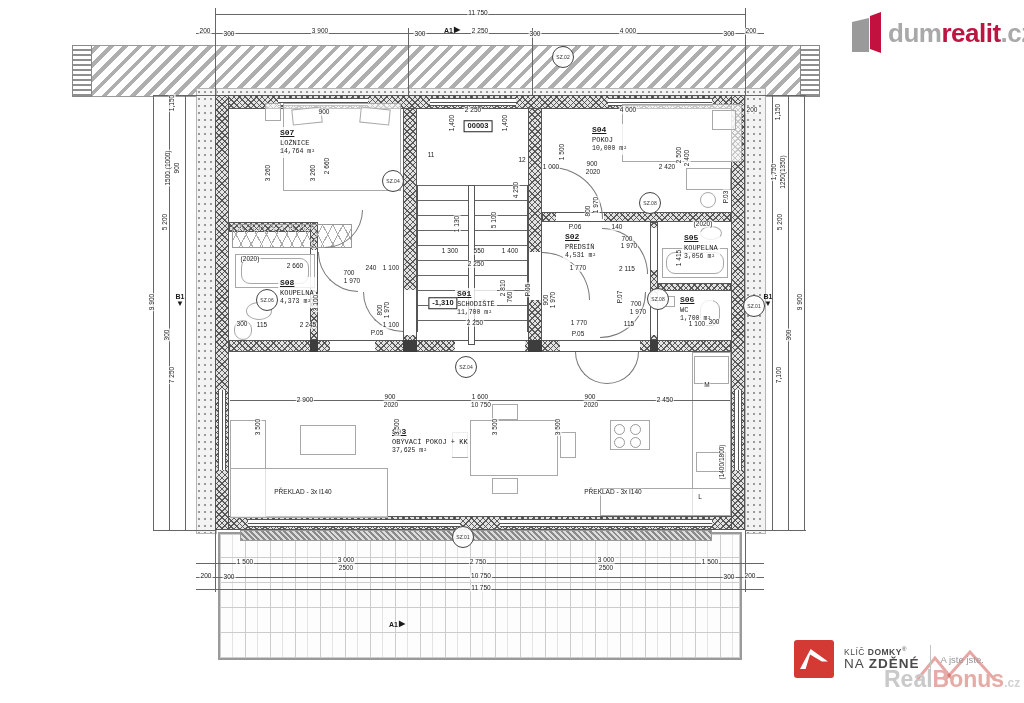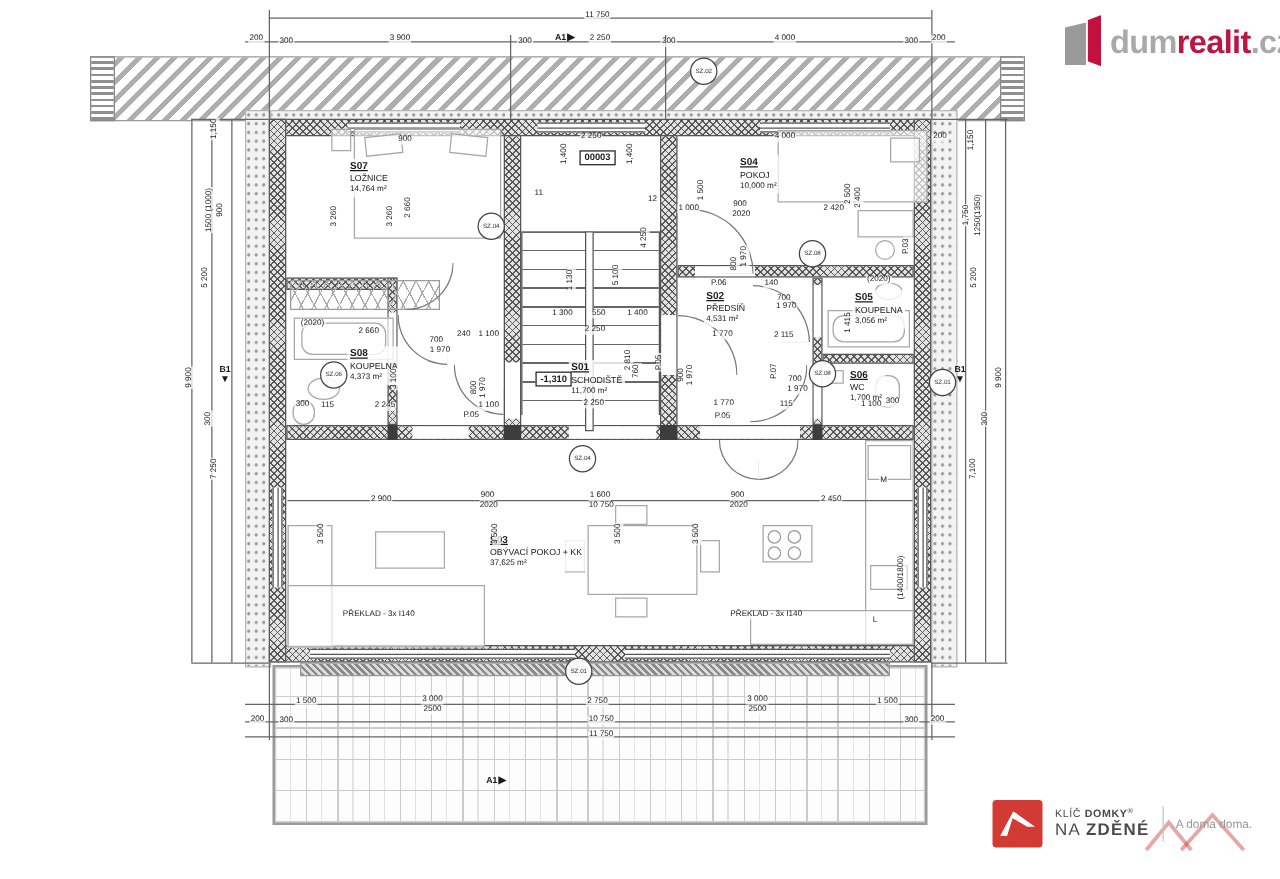--- a/index.html
+++ b/index.html
@@ -66,21 +66,21 @@
   .ann.boxed{border:1px solid #222;background:#fff;padding:1px 3px;font-size:7.5px;font-weight:bold;z-index:41;}
   .cmark{position:absolute;width:20px;height:20px;border:1px solid #444;border-radius:50%;
        background:rgba(255,255,255,.92);font-size:5px;display:flex;align-items:center;justify-content:center;
        transform:translate(-50%,-50%);z-index:42;color:#333;}
   .flag{position:absolute;transform:translate(-50%,-50%);display:flex;align-items:center;gap:1px;
        font-size:7px;font-weight:bold;z-index:42;}
   .flag.down{flex-direction:column;gap:0;}
   .flag .g{font-size:8px;line-height:1;}
 
   
-  .room-label{position:absolute;z-index:35;background:rgba(255,255,255,.8);padding:1px 2px;line-height:1.35;}
+  .room-label{position:absolute;z-index:35;background:rgba(255,255,255,.8);padding:1px 2px;line-height:1.35;font-family:Liberation Mono, monospace;}
   .room-label .rid{font-weight:bold;font-size:8px;text-decoration:underline;}
   .room-label .rname{font-size:7px;}
   .room-label .rarea{font-size:6.5px;}
 
   
   .brand{position:absolute;left:852px;top:12px;display:flex;align-items:center;gap:6px;z-index:50;}
   .brand-icon{position:relative;width:30px;height:42px;}
   .bi-gray{position:absolute;left:0;top:6px;width:17px;height:34px;background:#9a9a9a;
        clip-path:polygon(0 12%,100% 0,100% 100%,0 100%);}
   .bi-red{position:absolute;left:18px;top:0;width:11px;height:41px;background:#c2113f;
@@ -435,21 +435,22 @@
 
   <div class="footer">
     <div class="flogo">
       <div class="froof"></div>
     </div>
     <div class="ftext">
       <div class="ftop"><span>KLÍČ</span> <b>DOMKY</b><span class="fsup">®</span></div>
       <div class="fbot"><span>NA</span> <b>ZDĚNÉ</b></div>
     </div>
     <div class="fdivider"></div>
-    <div class="ftag">A doma doma.</div>
+    <div class="ftag">A jste jste.</div>
   </div>
 
   <svg class="wmroofs" width="90" height="34">
     <polyline points="2,32 20,10 38,32" fill="none" stroke="rgba(200,60,55,0.45)" stroke-width="3"></polyline>
     <polyline points="30,32 55,4 80,32" fill="none" stroke="rgba(200,60,55,0.45)" stroke-width="3"></polyline>
   </svg>
+  <div class="wm"><span class="w1">Real</span><span class="w2">Bonus</span><span class="w3">.cz</span></div>
 
 </div>
 
 </body></html>

